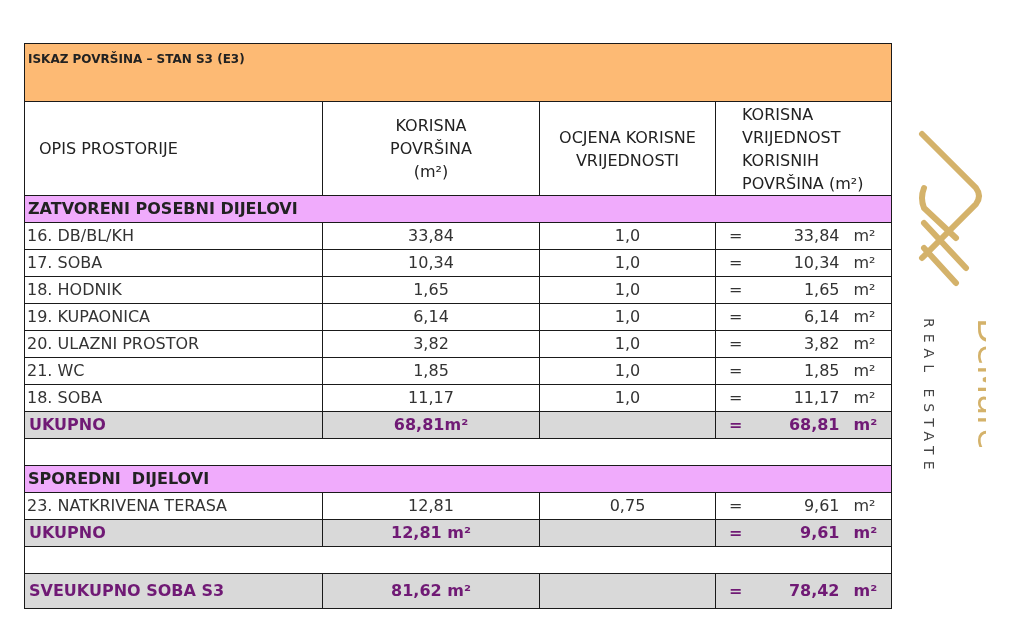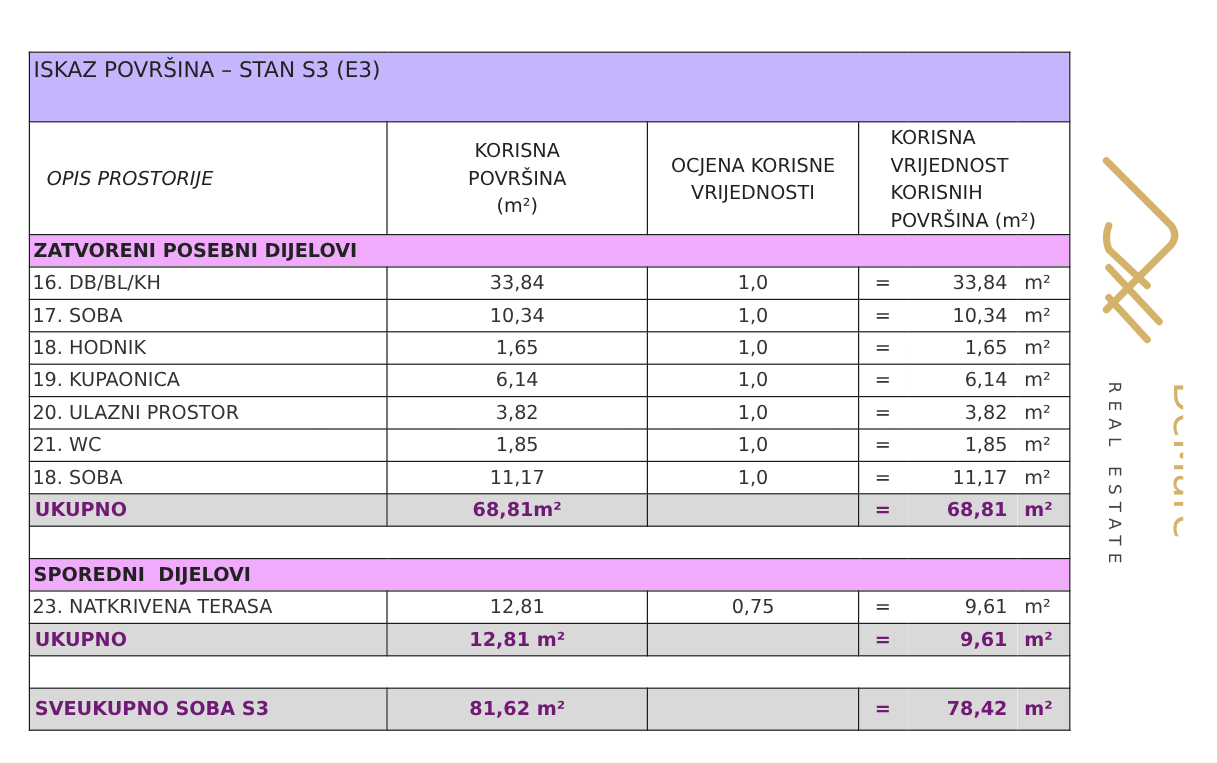--- a/index.html
+++ b/index.html
@@ -1,23 +1,23 @@
 <!DOCTYPE html>
 <html><head>
 <meta charset="utf-8">
 <style>
   html, body { margin:0; padding:0; background:#ffffff; }
   body { width:1014px; height:636px; position:relative; overflow:hidden;
          font-family:"DejaVu Sans", sans-serif; color:#222; }
   .sheet { position:absolute; left:24px; top:43px; width:867px; }
   table { border-collapse:collapse; width:867px; table-layout:fixed; }
   td { border:1px solid #1a1a1a; padding:0 4px; font-size:16px; height:26px; line-height:18px; white-space:nowrap; overflow:hidden; }
-  .title td { background:#c4b5fd; height:51px; font-weight:normal; font-size:18px; vertical-align:top; padding-top:6px; padding-left:3px; }
+  .title td { background:#fdba74; height:51px; font-weight:bold; font-size:12px; vertical-align:top; padding-top:6px; padding-left:3px; }
   .hdr td { height:93px; text-align:center; font-size:16px; line-height:23px; color:#222; }
-  .hdr td.left-hdr { text-align:left; padding-left:14px;font-style:italic; }
+  .hdr td.left-hdr { text-align:left; padding-left:14px; }
   .section td { background:#f0abfc; font-weight:bold; height:26px; padding-left:3px; }
   .row td { background:#fff; font-weight:normal; color:#333; }
   .row td.c { text-align:center; }
   .row td.name { padding-left:2px; }
   .total td { background:#d9d9d9; font-weight:bold; color:#701a75; }
   .total td.c { text-align:center; }
   .blank td { height:26px; background:#fff; }
   .eq { width:40px; text-align:center; border-right:none !important; }
   .val { text-align:right; border-left:none !important; border-right:none !important; padding-right:8px; }
   .unit { text-align:left; border-left:none !important; padding-left:6px;margin-left:32px; }

